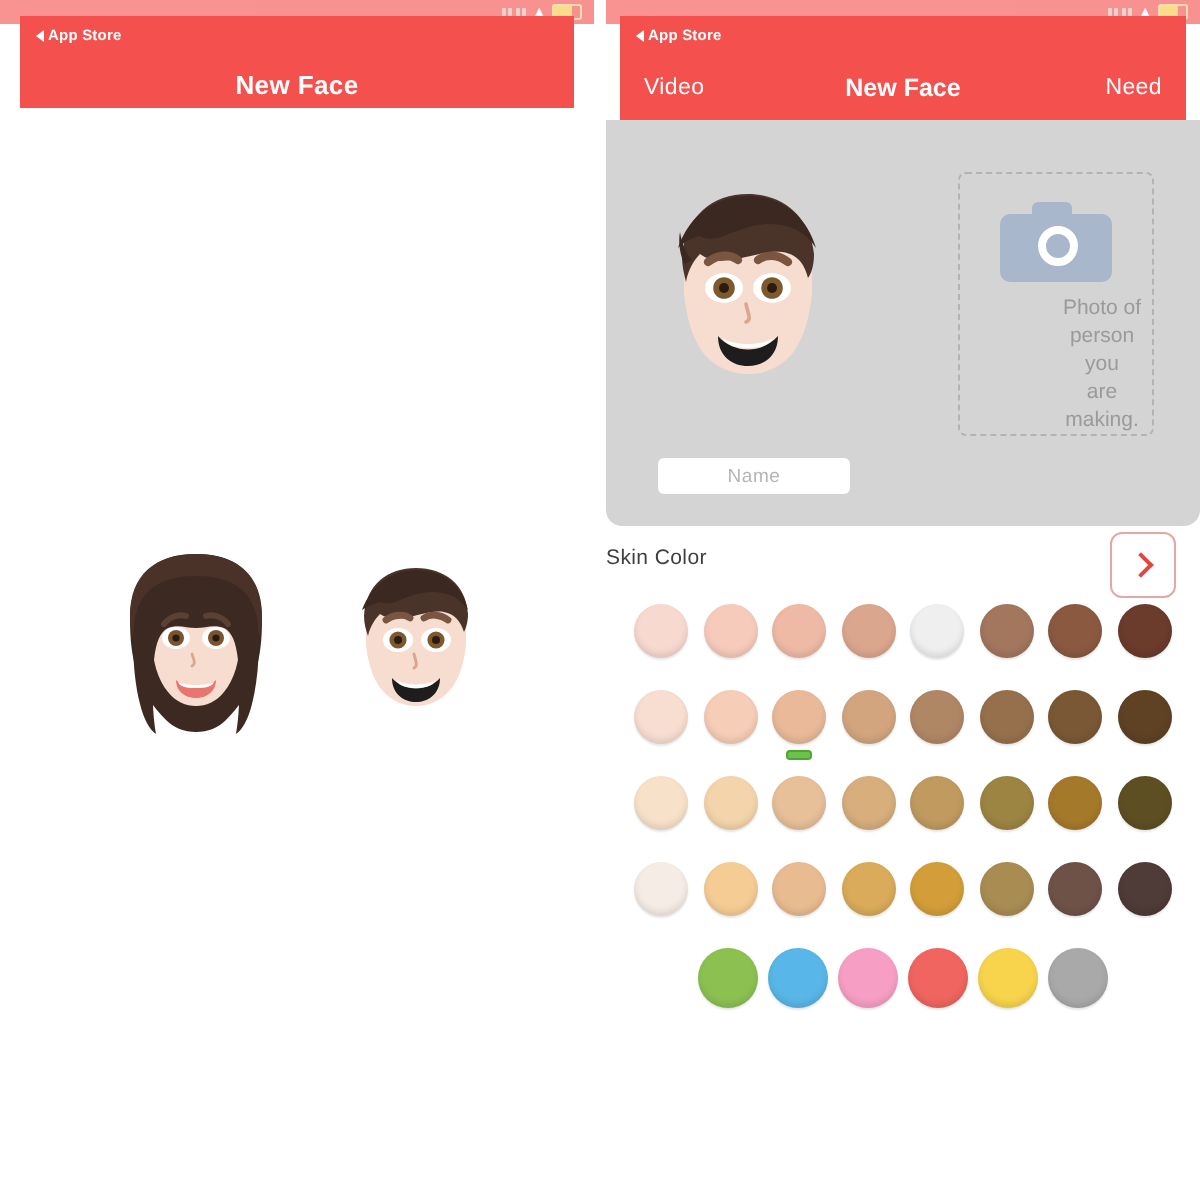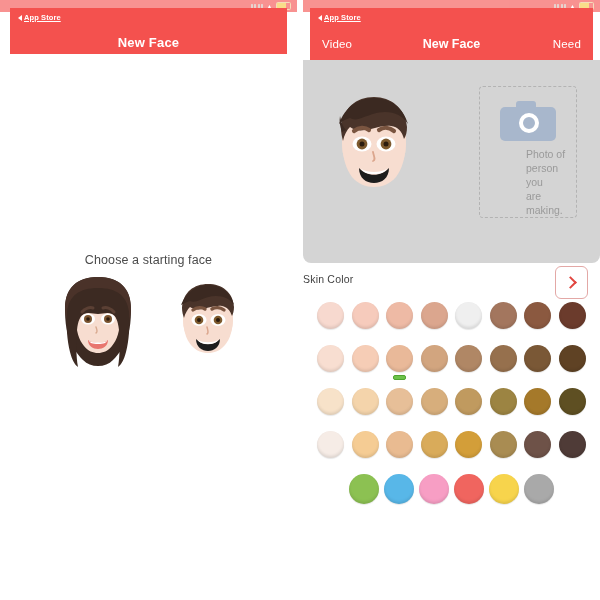--- a/index.html
+++ b/index.html
@@ -32,21 +32,21 @@
     background:linear-gradient(90deg,#f6c944 0 70%,transparent 70% 100%);
   }
 
   
   .navwrap{position:absolute;left:10px;right:10px;background:#f4514e;}
   .navwrap.left{top:8px;height:46px;}
   .navwrap.right{left:7px;right:7px;top:8px;height:52px;}
   .backlink{
     position:absolute;top:5px;left:8px;
     font-size:7.5px;color:#ffffff;font-weight:bold;letter-spacing:.1px;
-    display:flex;align-items:center;gap:2px;text-decoration:underline;
+    display:flex;align-items:center;gap:2px;
   }
   .backlink .tri{
     width:0;height:0;border-top:3px solid transparent;border-bottom:3px solid transparent;
     border-right:4px solid #ffffff;display:inline-block;
   }
   .navrow{
     position:absolute;left:0;right:0;bottom:6px;height:20px;
     display:flex;align-items:center;justify-content:space-between;
     padding:0 12px;box-sizing:border-box;
   }
@@ -111,21 +111,21 @@
   }
   .cam-bump{
     position:absolute;left:16px;top:0;width:20px;height:9px;
     background:#a8b7cc;border-radius:3px 3px 0 0;
   }
   .cam-lens{
     position:absolute;left:19px;top:12px;width:20px;height:20px;border-radius:50%;
     border:4px solid #ffffff;box-sizing:border-box;
   }
   .photo-cap{
-    margin-top:8px;font-size:10.5px;line-height:14px;color:#9a9a9a;margin-left:46px;
+    margin-top:8px;text-align:center;font-size:10.5px;line-height:14px;color:#9a9a9a;margin-left:46px;
   }
   .namefield{
     position:absolute;left:26px;bottom:16px;width:96px;height:18px;
     background:#ffffff;border-radius:3px;border:0;
     display:flex;align-items:center;justify-content:center;cursor:text;
   }
   .namefield .ph{font-size:9.5px;color:#b5b5b5;letter-spacing:.3px;}
 
   .sectionrow{position:absolute;left:0;right:0;top:266px;height:34px;}
   .section-title{
@@ -176,21 +176,20 @@
     </div>
 
     <div class="navwrap left">
       <div class="backlink">
         <span class="tri"></span>
         <span>App Store</span>
       </div>
       <div class="navtitle">New Face</div>
     </div>
 
-    <div class="choose-label">Choose a starting face</div>
 
     <div class="faces-row">
       <button class="face-pick">
         <svg width="94" height="96" viewBox="0 0 94 96">
           <path d="M14 38c0-22 12-33 33-33s33 11 33 33c0 10-1 18-3 25-3 11-9 19-15 25-4 4-9 6-15 6s-11-2-15-6c-6-6-12-14-15-25-2-7-3-15-3-25z" fill="#3c2a22"></path>
           <ellipse cx="47" cy="46" rx="22" ry="27" fill="#f7ddd0"></ellipse>
           <path d="M25 46c0-17 10-26 22-26s22 9 22 26c0 13-3 22-8 28-4 5-9 7-14 7s-10-2-14-7c-5-6-8-15-8-28z" fill="#f7ddd0"></path>
           <path d="M14 36c0-21 13-31 33-31s33 10 33 31c0 5-1 9-2 12-1-9-4-16-9-20-6-5-14-7-22-7s-16 2-22 7c-5 4-8 11-9 20-1-3-2-7-2-12z" fill="#4a3229"></path>
           <path d="M16 40c2-16 12-24 31-24s29 8 31 24c1 14 0 28-3 40-2 8-5 13-8 15 2-11 2-26 1-37-1-9-3-14-7-16-5-2-9 0-14 0s-9-2-14 0c-4 2-6 7-7 16-1 11-1 26 1 37-3-2-6-7-8-15-3-12-4-26-3-40z" fill="#3c2a22"></path>
           <path d="M31 40c3-4 8-5 11-4M52 36c3-1 8 0 11 4" stroke="#5b4034" stroke-width="3" fill="none" stroke-linecap="round"></path>
@@ -281,20 +280,23 @@
             <span class="cam-body"></span>
             <span class="cam-lens"></span>
         </div>
         <div class="photo-cap">
           <div>Photo of</div>
           <div>person you</div>
           <div>are making.</div>
         </div>
       </div>
 
+      <div class="namefield">
+        <span class="ph">Name</span>
+      </div>
     </div>
 
     <div class="sectionrow">
       <div class="section-title">Skin Color</div>
       <div class="nextbtn">
         <span class="chev"></span>
       </div>
     </div>
 
     <div class="sw-grid">

